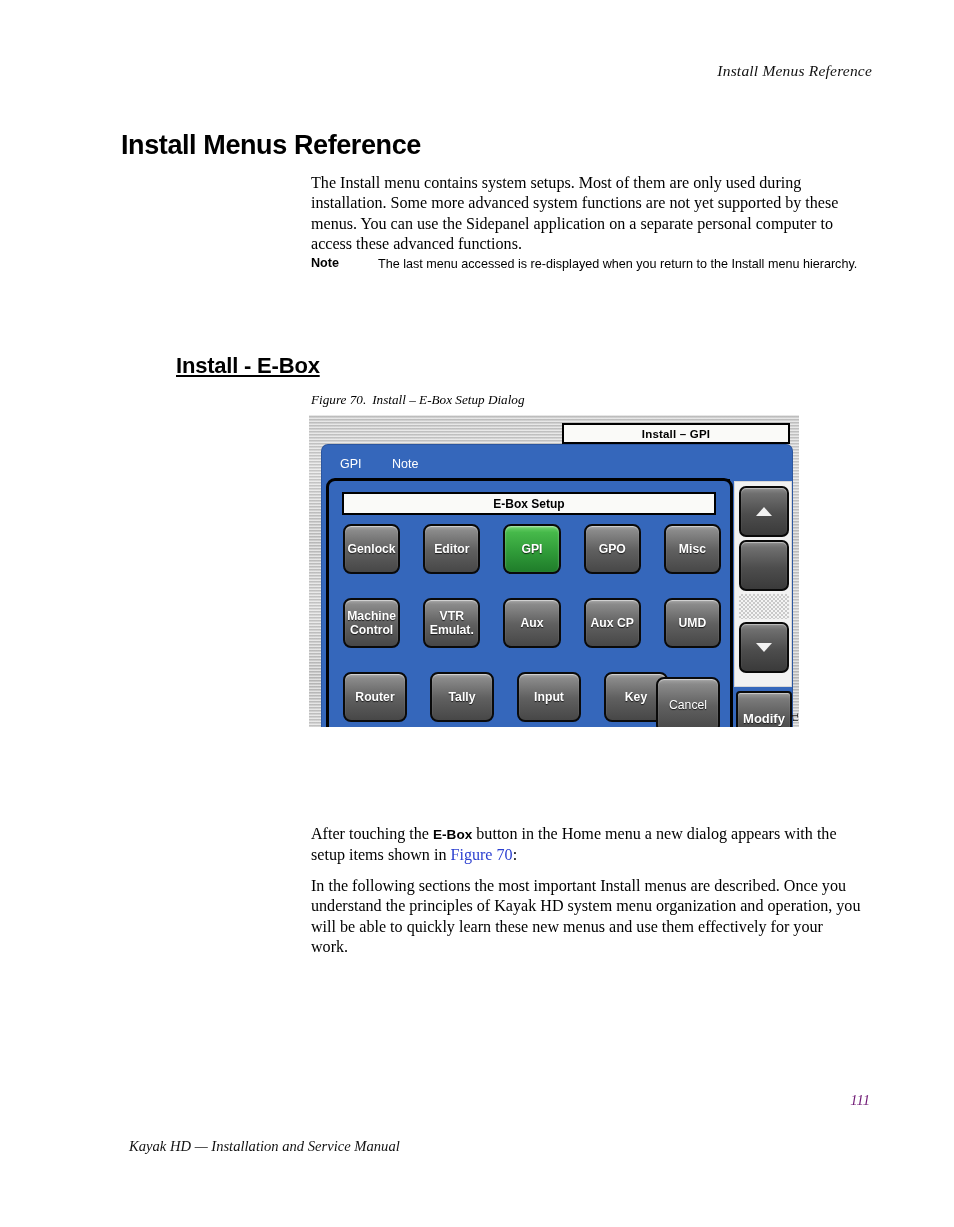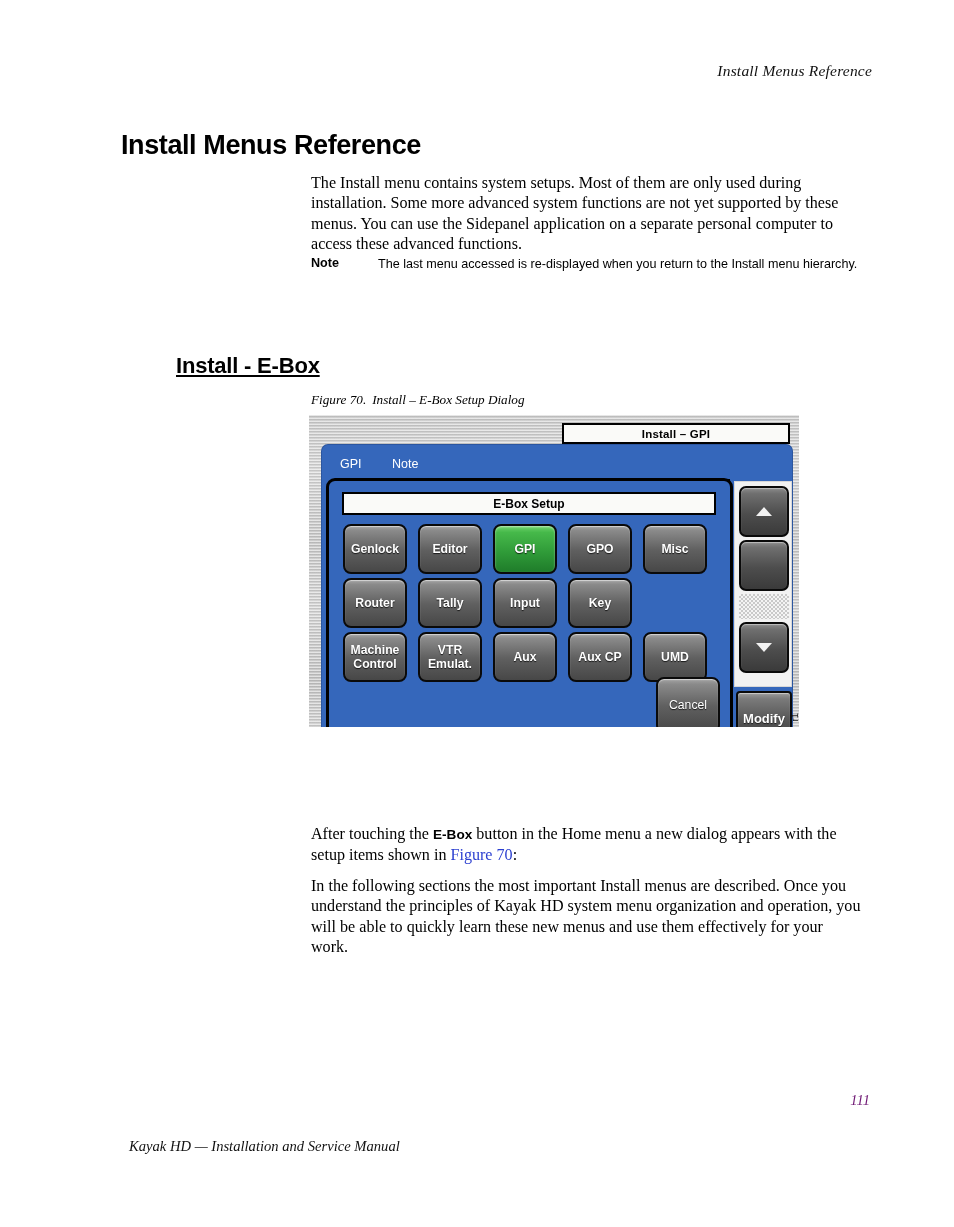--- a/index.html
+++ b/index.html
@@ -304,22 +304,22 @@
   }
 
   .btn-grid {
     position: absolute;
     left: 14px;
     top: 43px;
     width: 378px;
   }
   .btn-row {
     display: flex;
-    gap: 11px;
-    margin-bottom: 4px;
+    gap: 23px;
+    margin-bottom: 24px;
   }
   .sw-btn {
     width: 64px;
     height: 50px;
     border-radius: 8px;
     background: linear-gradient(to bottom, #a5a5a5 0%, #8a8a8a 10%, #606060 52%, #474747 100%);
     border: 2px solid #0a0a0a;
     box-sizing: border-box;
     box-shadow: inset 0 1px 1px rgba(255,255,255,0.55);
     display: flex;
@@ -469,34 +469,34 @@
 
       <div class="btn-grid">
         <div class="btn-row">
           <div class="sw-btn">Genlock</div>
           <div class="sw-btn">Editor</div>
           <div class="sw-btn active">GPI</div>
           <div class="sw-btn">GPO</div>
           <div class="sw-btn">Misc</div>
         </div>
         <div class="btn-row">
-          <div class="sw-btn">Router</div>
-          <div class="sw-btn">Tally</div>
-          <div class="sw-btn">Input</div>
-          <div class="sw-btn">Key</div>
-        </div>
-        <div class="btn-row">
           <div class="sw-btn">Machine
 Control</div>
           <div class="sw-btn">VTR
 Emulat.</div>
           <div class="sw-btn">Aux</div>
           <div class="sw-btn">Aux CP</div>
           <div class="sw-btn">UMD</div>
         </div>
+        <div class="btn-row">
+          <div class="sw-btn">Router</div>
+          <div class="sw-btn">Tally</div>
+          <div class="sw-btn">Input</div>
+          <div class="sw-btn">Key</div>
+        </div>
       </div>
 
       <div class="cancel-btn">Cancel</div>
     </div>
 
     <div class="fig-id">8448_53_r1</div>
   </div>
 
   <p class="par p1"><span>After touching the </span><span class="bold-ui">E-Box</span><span> button in the Home menu a new dialog appears with the setup items shown in </span><span class="xref">Figure 70</span><span>:</span></p>
 

